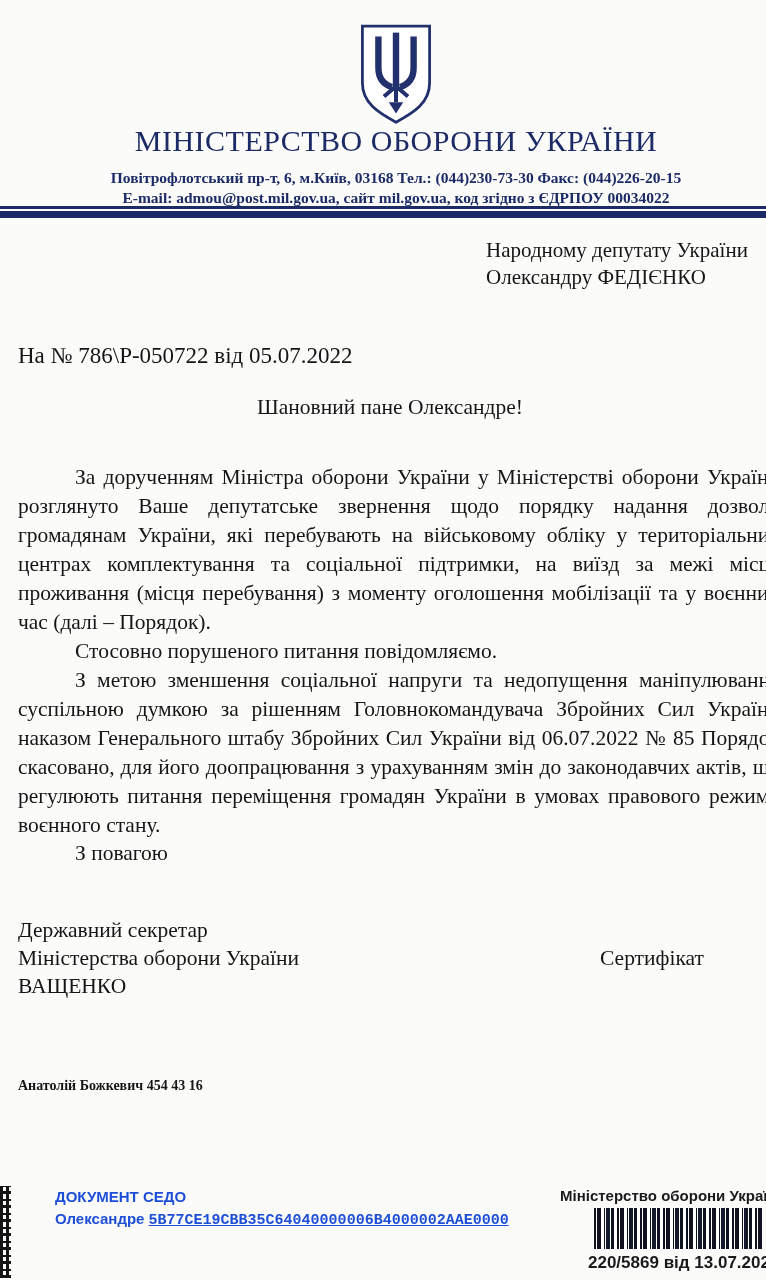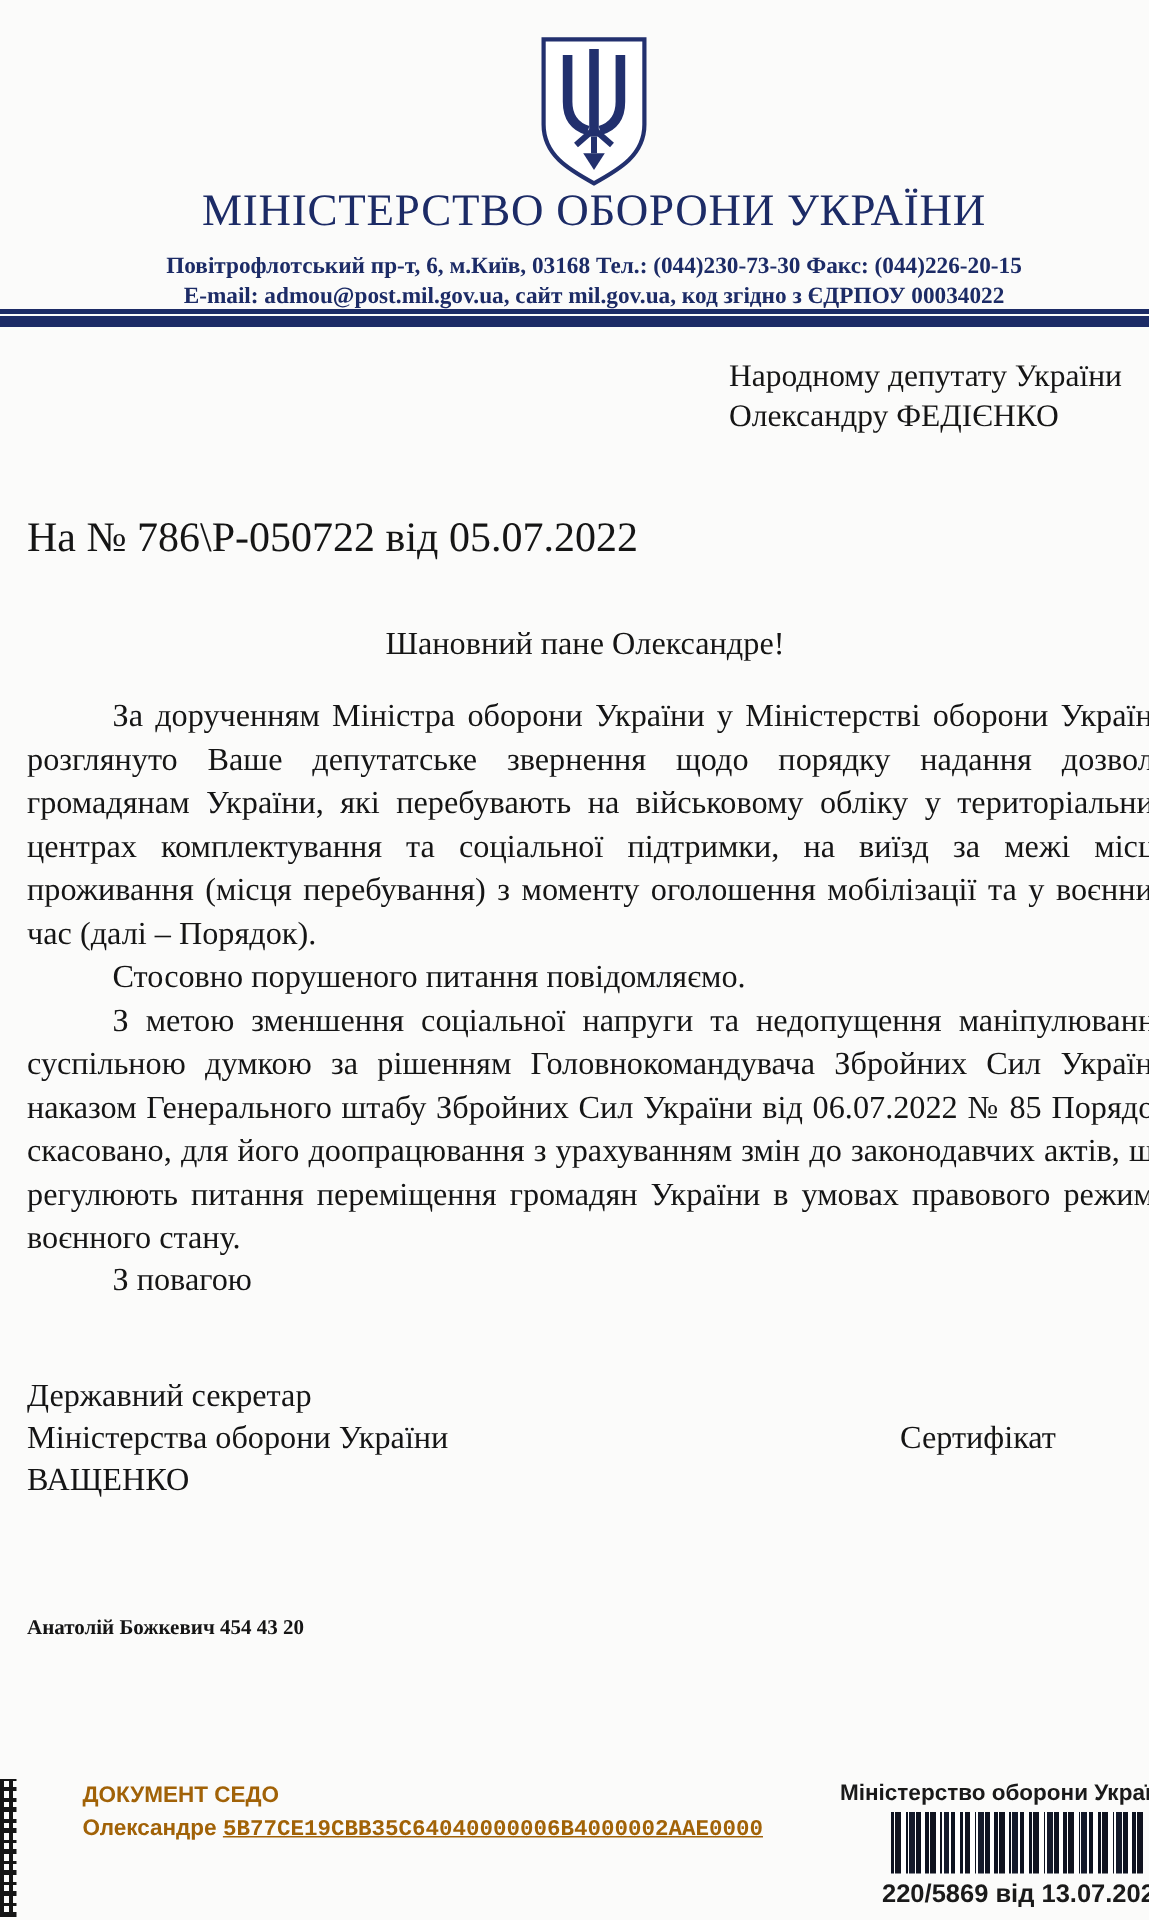--- a/index.html
+++ b/index.html
@@ -42,26 +42,26 @@
   
   .recipient {
     position: absolute; left: 486px; top: 237px; width: 320px;
     font-size: 21px; line-height: 27px;
     white-space: nowrap;
   }
 
   
   .reference {
     position: absolute; left: 18px; top: 343px;
-    font-size: 28px; white-space: nowrap;
+    font-size: 23px; white-space: nowrap;
   }
 
   
   .salutation {
-    position: absolute; left: 257px; top: 417px;
+    position: absolute; left: 257px; top: 395px;
     font-size: 21.5px; white-space: nowrap;
   }
 
   
   .letter-body {
     position: absolute; left: 18px; top: 463px; width: 762px;
     font-size: 21.5px; line-height: 29px;
     text-align: justify;
   }
   .letter-body p { margin: 0; text-indent: 57px; }
@@ -88,21 +88,21 @@
     position: absolute; left: 0; top: 1186px; width: 11px; height: 92px;
     background:
       repeating-linear-gradient(0deg, #151515 0 3px, transparent 3px 7px, #151515 7px 9px, transparent 9px 14px),
       repeating-linear-gradient(90deg, #151515 0 3px, transparent 3px 6px);
     background-color: #fbfbfa;
   }
   .sedo {
     position: absolute; left: 55px; top: 1186px;
     font-family: "Liberation Sans", sans-serif;
     font-size: 15px; font-weight: bold; line-height: 22px;
-    color: #a16207; white-space: nowrap;
+    color: #1d4ed8; white-space: nowrap;
   }
   .sedo .u { text-decoration: underline; font-family: Liberation Mono, monospace; }
 
   
   .reg-org {
     position: absolute; left: 560px; top: 1187px; width: 230px;
     font-family: "Liberation Sans", sans-serif;
     font-size: 15px; font-weight: bold; color: #1a1a1a;
     white-space: nowrap;
   }
@@ -166,21 +166,21 @@
 
   <div class="closing">З повагою</div>
 
   <div class="signature">
     <div>Державний секретар</div>
     <div>Міністерства оборони України</div>
     <div>ВАЩЕНКО</div>
     <div class="sig-first-name">Сертифікат</div>
   </div>
 
-  <div class="executor">Анатолій Божкевич 454 43 20</div>
+  <div class="executor">Анатолій Божкевич 454 43 16</div>
 
   <div class="qr-sliver"></div>
 
   <div class="sedo">
     <div>ДОКУМЕНТ СЕДО</div>
     <div>
       <span>Олександре</span>
       <span class="u">5B77CE19CBB35C64040000006B4000002AAE0000</span>
     </div>
   </div>

